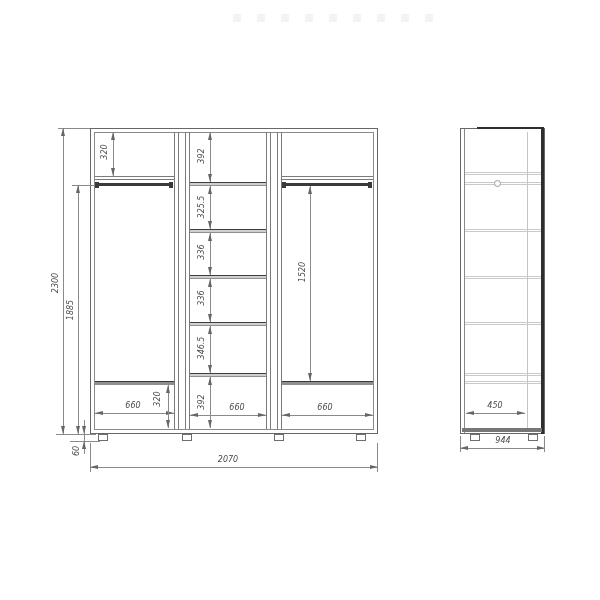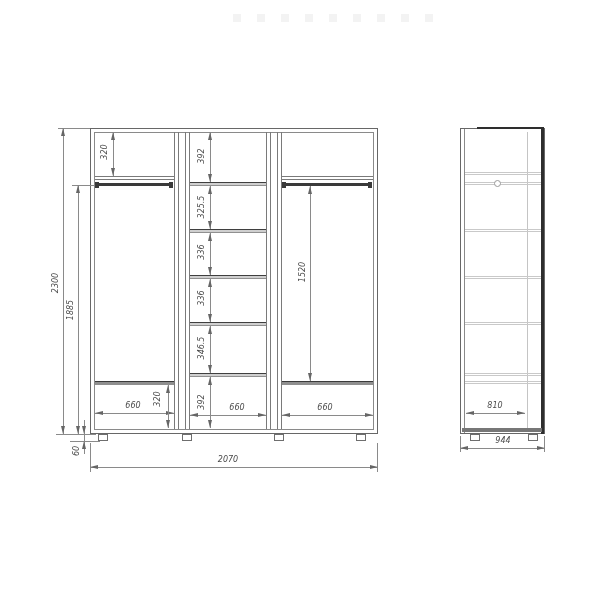--- a/index.html
+++ b/index.html
@@ -191,21 +191,21 @@
   <div class="fline" style="left:465px;top:373px;width:76px"></div>
   <div class="fline" style="left:465px;top:381px;width:76px"></div>
 
   <div class="band" style="left:462px;top:428px;width:80px;height:4px"></div>
   <div class="foot" style="left:470px;top:434px"></div>
   <div class="foot" style="left:528px;top:434px"></div>
 
   <div class="hl" style="left:466px;top:413px;width:59px"></div>
   <div class="al" style="left:466px;top:411px"></div>
   <div class="ar" style="left:517px;top:411px"></div>
-  <div class="hlab" style="left:475px;top:401px;width:40px">810</div>
+  <div class="hlab" style="left:475px;top:401px;width:40px">450</div>
 
   <div class="vl" style="left:460px;top:436px;height:16px"></div>
   <div class="vl" style="left:544px;top:436px;height:16px"></div>
   <div class="hl" style="left:460px;top:448px;width:85px"></div>
   <div class="al" style="left:460px;top:446px"></div>
   <div class="ar" style="left:537px;top:446px"></div>
   <div class="hlab" style="left:483px;top:436px;width:40px">944</div>
 
 </div>
 

